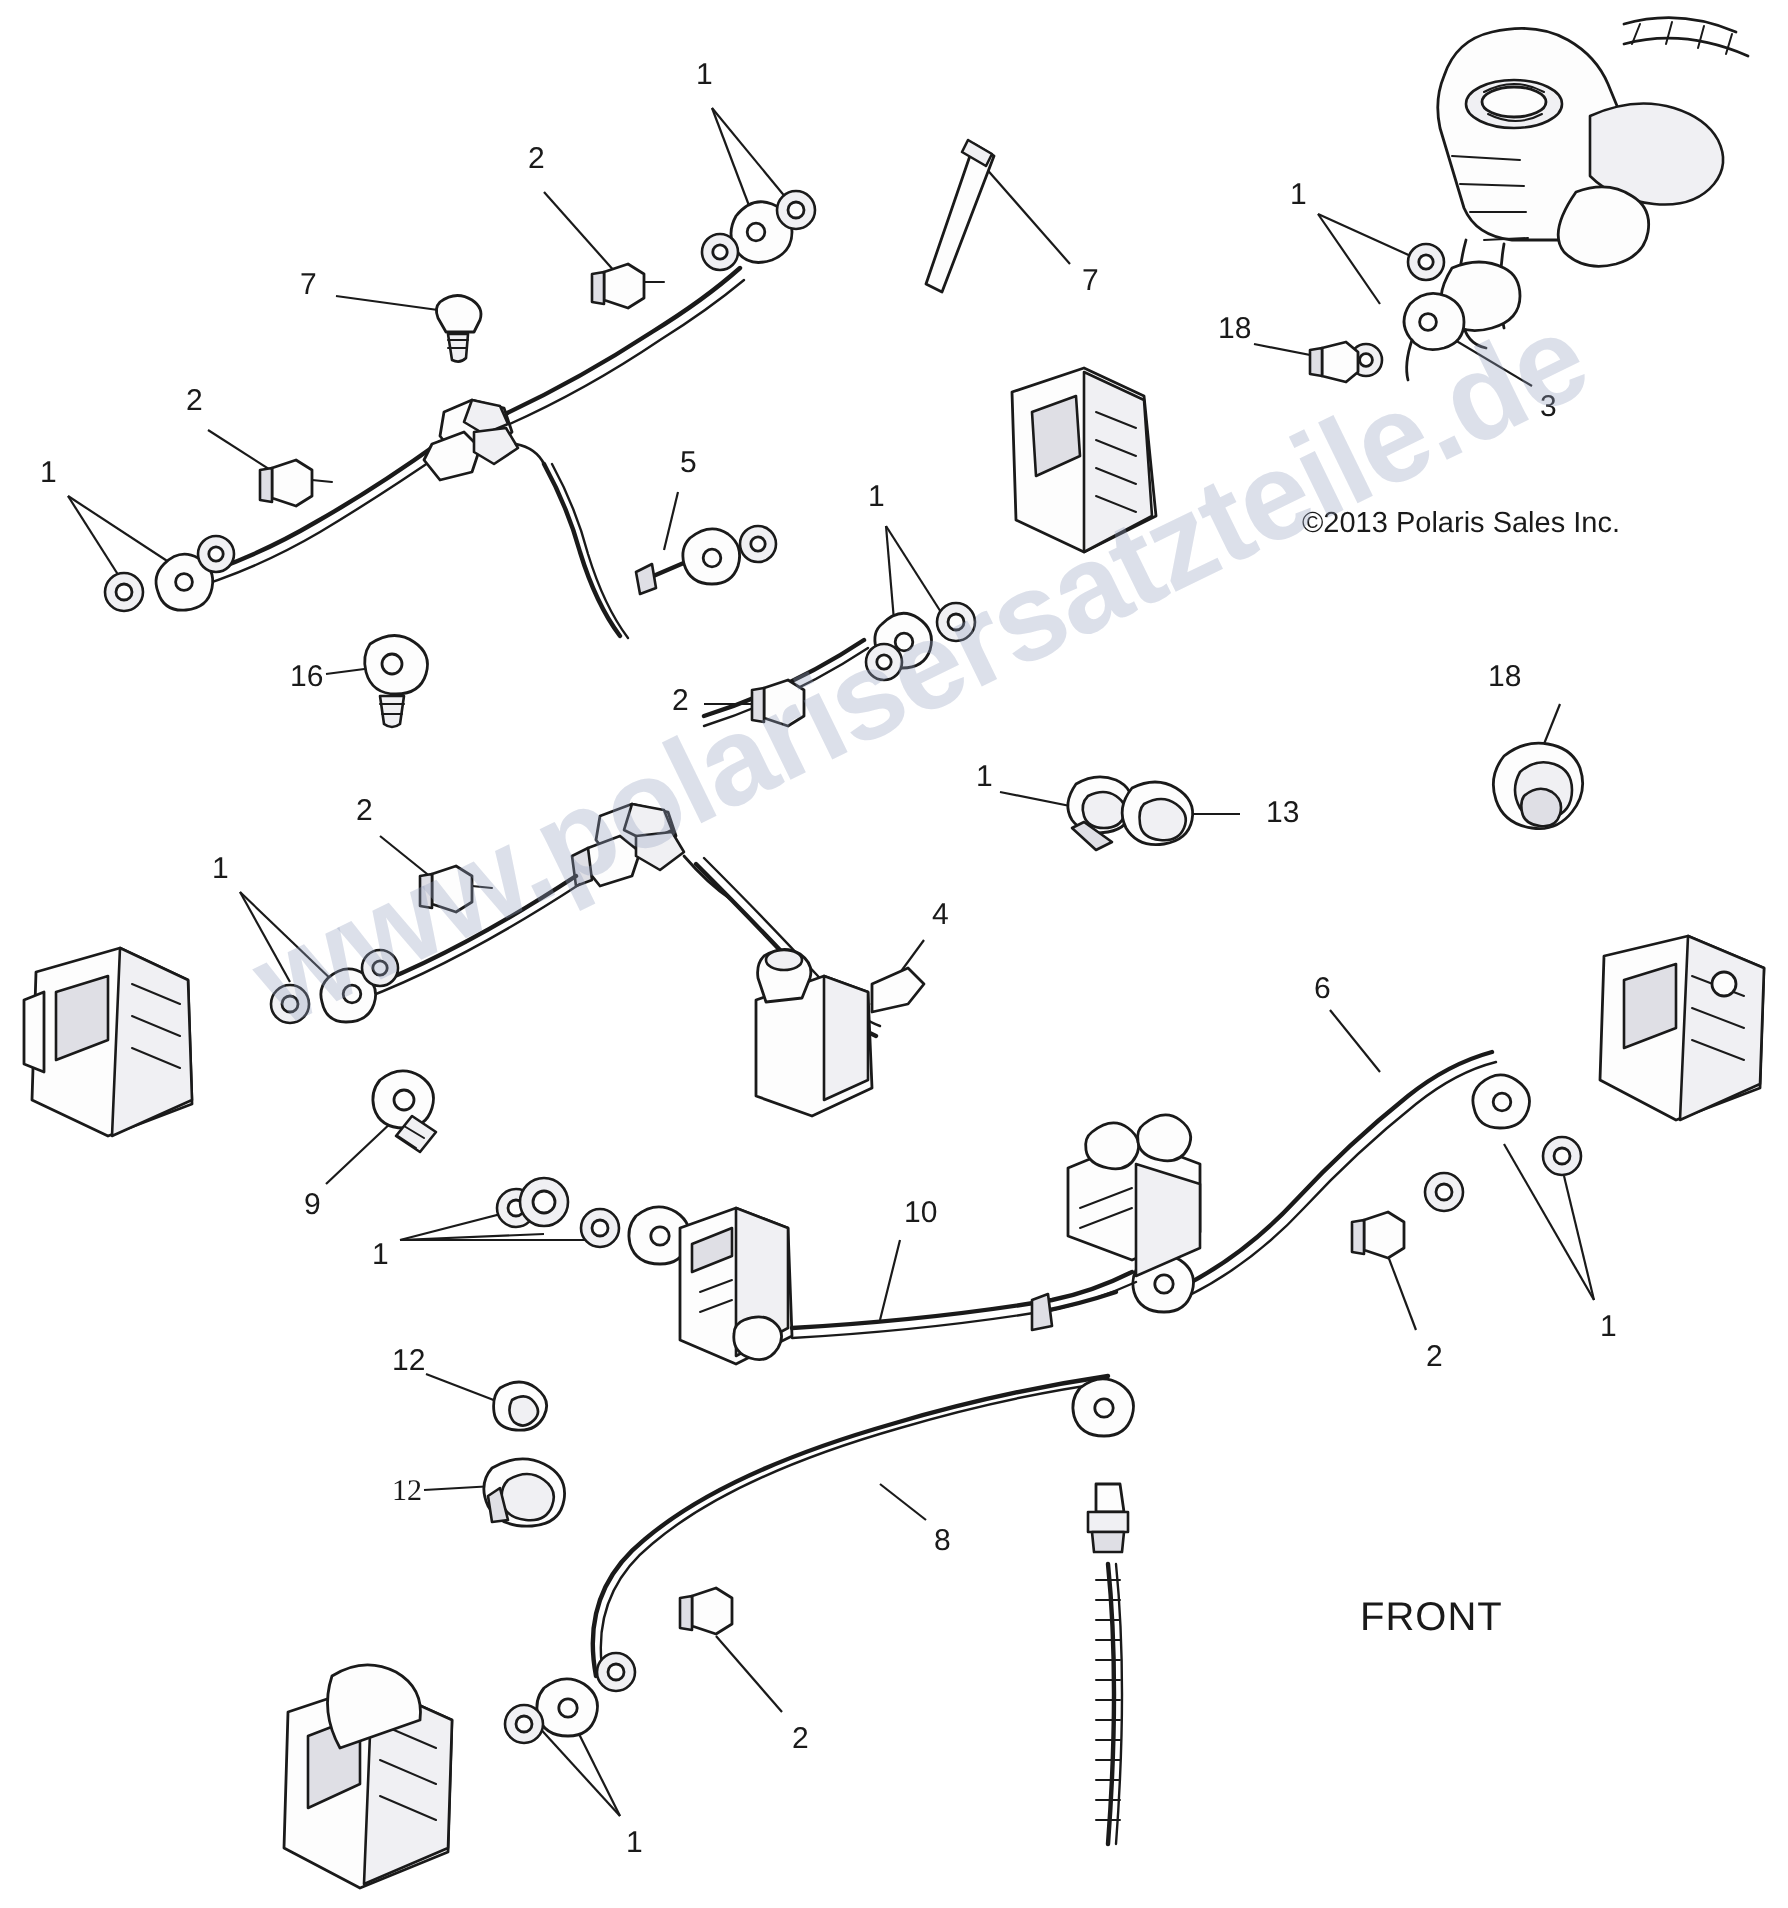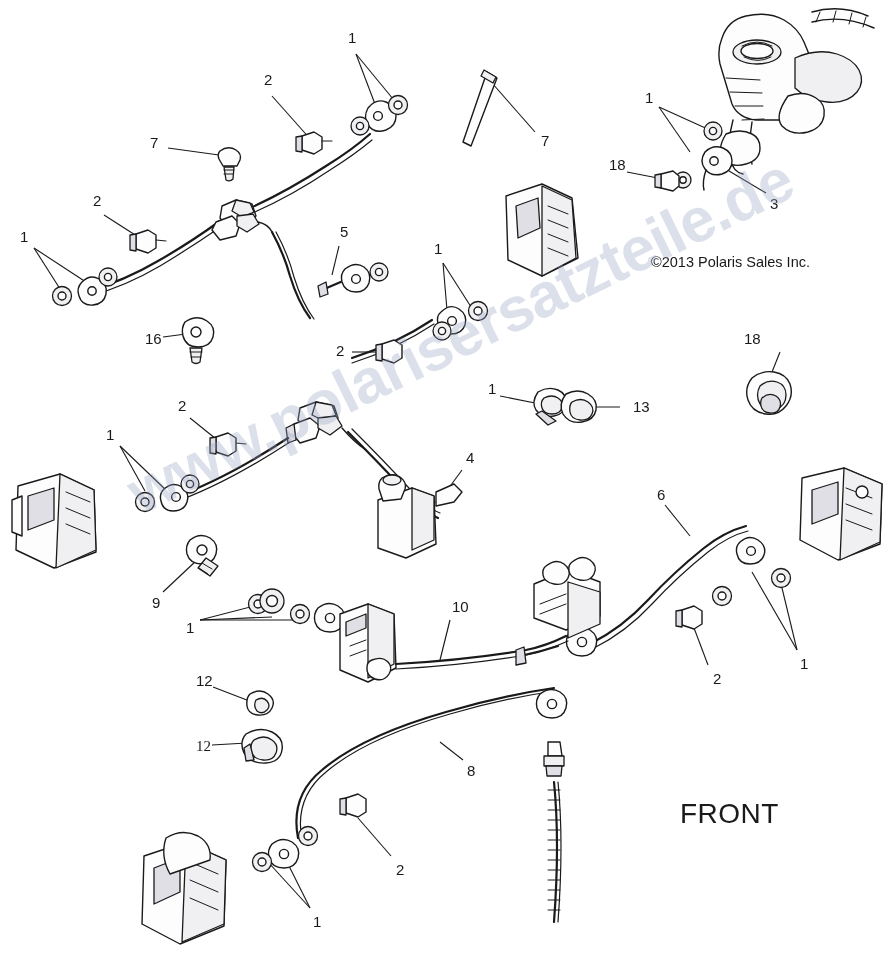--- a/index.html
+++ b/index.html
@@ -36,21 +36,21 @@
   .copyright {
     position: absolute;
     font-family: "Liberation Sans", sans-serif;
     font-size: 14.5px;
     color: #1a1a1a;
     white-space: nowrap;
   }
   .front-label {
     position: absolute;
     font-family: "Liberation Sans", sans-serif;
-    font-size: 28px;
+    font-size: 20px;
     color: #1a1a1a;
     letter-spacing: 0.5px;
     white-space: nowrap;
   }
   .watermark {
     position: absolute;
     left: 50px;
     top: 300px;
     width: 820px;
     text-align: center;

